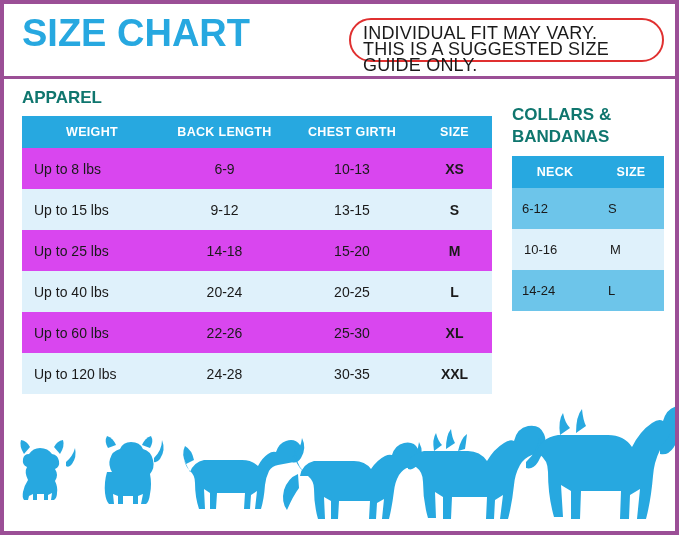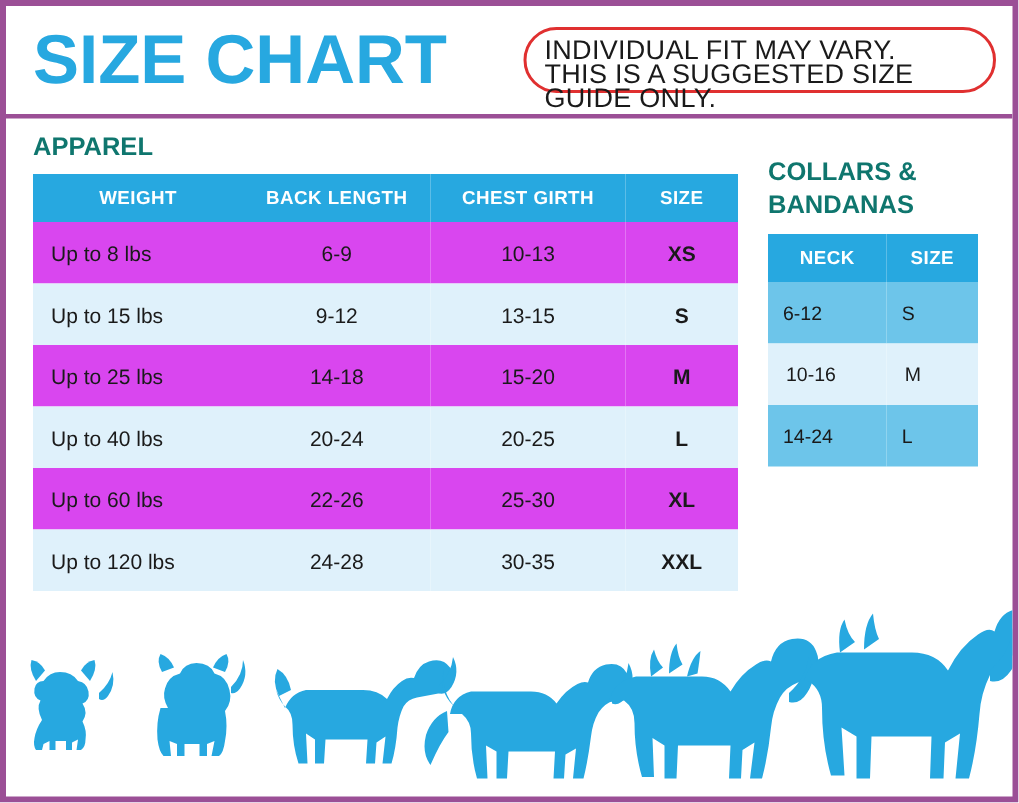--- a/index.html
+++ b/index.html
@@ -24,21 +24,21 @@
     position: absolute;
     left: 0;
     top: 0;
     width: 671px;
     height: 68px;
   }
   .title {
     position: absolute;
     left: 18px;
     top: 8px;
-    font-size: 46px;
+    font-size: 38px;
     font-weight: bold;
     color: #27a8e0;
     letter-spacing: 0px;
     font-family: "Liberation Sans", sans-serif;
   }
   .disclaimer {
     position: absolute;
     left: 345px;
     top: 14px;
     width: 315px;
@@ -110,21 +110,21 @@
   #apparel-table col.c-weight { width: 140px; }
   #apparel-table col.c-back   { width: 125px; }
   #apparel-table col.c-chest  { width: 130px; }
   #apparel-table col.c-size   { width: 75px; }
 
   
   #collars-table {
     position: absolute;
     left: 508px;
     top: 152px;
-    width: 140px;
+    width: 152px;
   }
   #collars-table th {
     background: #27a8e0;
     color: #ffffff;
     font-size: 12.5px;
     font-weight: bold;
     height: 30px;
     letter-spacing: 0.3px;
   }
   #collars-table td {

